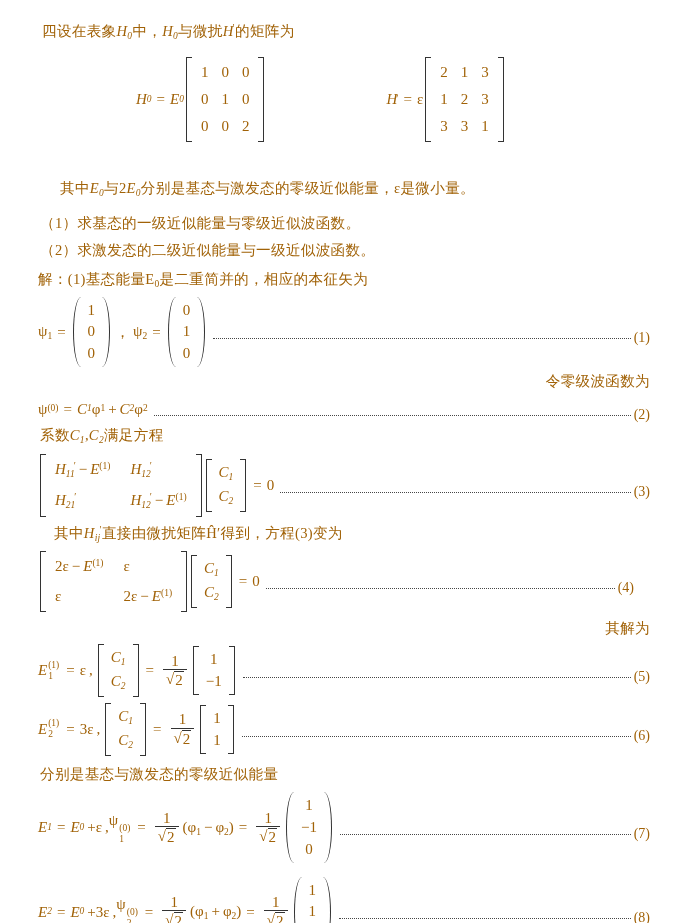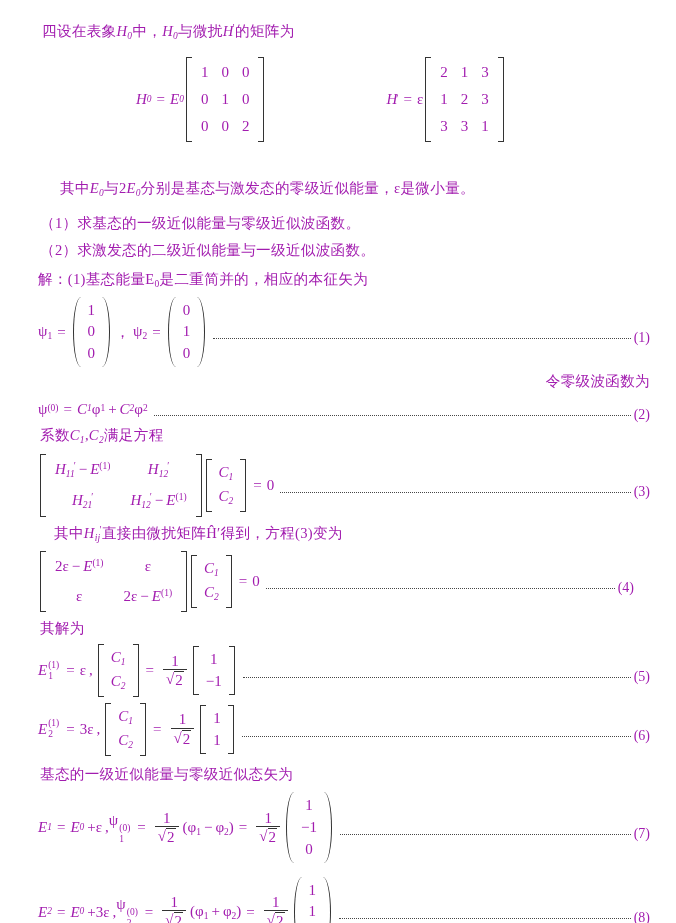--- a/index.html
+++ b/index.html
@@ -1,18 +1,18 @@
 <!DOCTYPE html>
 <html><head>
 <meta charset="utf-8">
 <style>
   html,body{margin:0;padding:0;background:#e8e8e8;}
   .page{
     width:676px;height:923px;box-sizing:border-box;margin:0 auto;
-    background:#ffffff;color:#a21caf;
+    background:#ffffff;color:#a16207;
     padding:18px 26px 10px 38px;
     font-family:"Liberation Serif","DejaVu Serif",serif;
     font-size:15px;line-height:1.35;overflow:hidden;
   }
   .cn{font-size:14.6px;letter-spacing:0.3px;}
   i.v{font-style:italic;font-family:"Liberation Serif","DejaVu Serif",serif;}
   sub{font-size:9.5px;vertical-align:-3px;font-style:italic;}
   sup{font-size:9.5px;vertical-align:5px;}
   sup.prime{margin-left:-1px;font-style:normal;}
   
@@ -23,21 +23,21 @@
   .mx{display:inline-flex;align-items:center;margin:0 2px;}
   .br{align-self:stretch;width:5px;}
   .br.l{border-left:1.5px solid #333;border-top:1.5px solid #333;border-bottom:1.5px solid #333;}
   .br.r{border-right:1.5px solid #333;border-top:1.5px solid #333;border-bottom:1.5px solid #333;}
   .pr{align-self:stretch;width:7px;}
   .pr.l{border-left:1.5px solid #333;border-top-left-radius:100% 50%;border-bottom-left-radius:100% 50%;}
   .pr.r{border-right:1.5px solid #333;border-top-right-radius:100% 50%;border-bottom-right-radius:100% 50%;}
   
   .vgrid{display:grid;row-gap:3px;padding:4px 7px;text-align:center;line-height:1.25;}
   .g3{display:grid;grid-template-columns:repeat(3,auto);column-gap:13px;row-gap:7px;padding:5px 9px;text-align:center;}
-  .g2{display:grid;grid-template-columns:auto auto;column-gap:20px;row-gap:10px;padding:5px 9px;text-align:center;white-space:nowrap;}
+  .g2{display:grid;grid-template-columns:auto auto;column-gap:20px;row-gap:10px;padding:5px 9px;white-space:nowrap;}
   
   .frac{display:inline-flex;flex-direction:column;align-items:center;line-height:1.1;margin:0 4px;}
   .fn{padding:0 2px;}
   .fd{border-top:1.4px solid #333;padding:1px 3px 0;display:inline-flex;}
   .arg{border-top:1.2px solid #333;padding:0 1px;}
   
   .ss{display:inline-flex;flex-direction:column;align-items:flex-start;font-size:9.5px;line-height:1.15;vertical-align:-6px;margin:0 2px 0 1px;font-style:normal;}
   .op{padding:0 5px;}
   .op2{padding:0 3px;}
   .nowrap{white-space:nowrap;}
@@ -207,21 +207,21 @@
         <span><i class="v">C</i><sub>2</sub></span>
       </span>
       <span class="br r"></span>
     </span>
     <span class="op">=</span>
       <span>0</span>
     <span class="lead"></span>
     <span class="eqnum">(4)</span>
   </div>
 
-  <p class="cn" style="margin:7px 0 0 2px;">其解为</p>
+  <p class="cn" style="margin:7px 0 0 2px;text-align:right;">其解为</p>
 
   <div class="eqrow" style="margin:6px 0 0 0;">
     <i class="v">E</i>
       <span class="ss">
         <span>(1)</span>
         <span>1</span>
       </span>
     <span class="op">=</span>
     <span>ε</span>
       <span class="op2">,</span>
@@ -283,21 +283,21 @@
       <span class="vgrid">
           <span>1</span>
           <span>1</span>
         </span>
       <span class="br r"></span>
     </span>
     <span class="lead"></span>
     <span class="eqnum">(6)</span>
   </div>
 
-  <p class="cn" style="margin:9px 0 0 2px;">基态的一级近似能量与零级近似态矢为</p>
+  <p class="cn" style="margin:9px 0 0 2px;">分别是基态与激发态的零级近似能量</p>
 
   <div class="eqrow" style="margin:8px 0 0 0;">
     <i class="v">E</i>
       <sub>1</sub>
     <span class="op">=</span>
     <i class="v">E</i>
       <sub>0</sub>
     <span class="op2">+ε</span>
       <span>,</span>
     <span><span>ψ</span><span class="ss">

